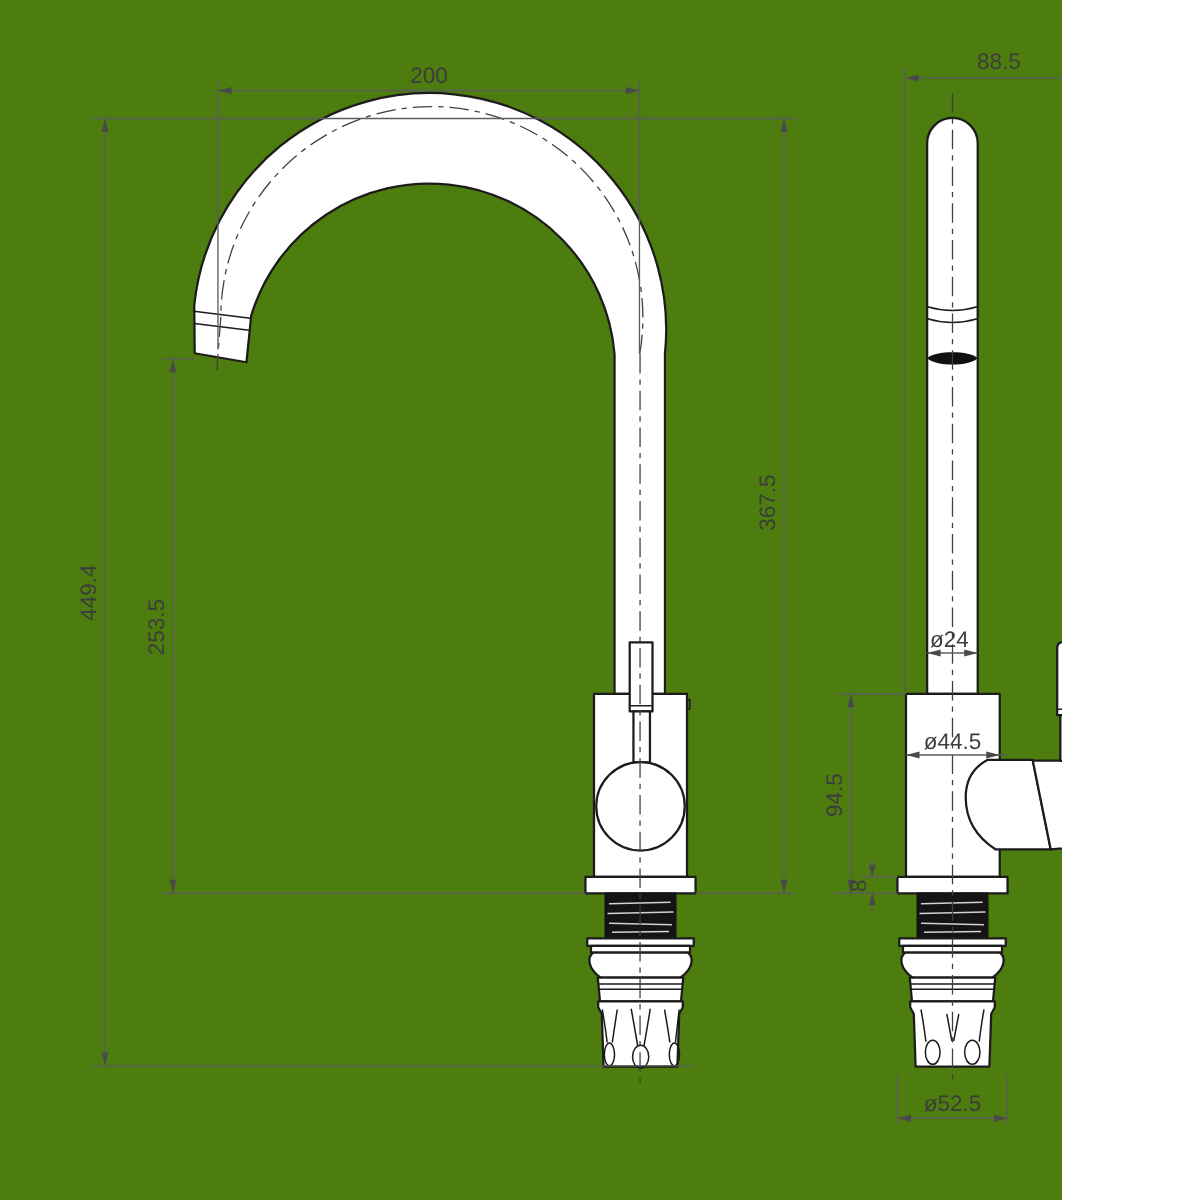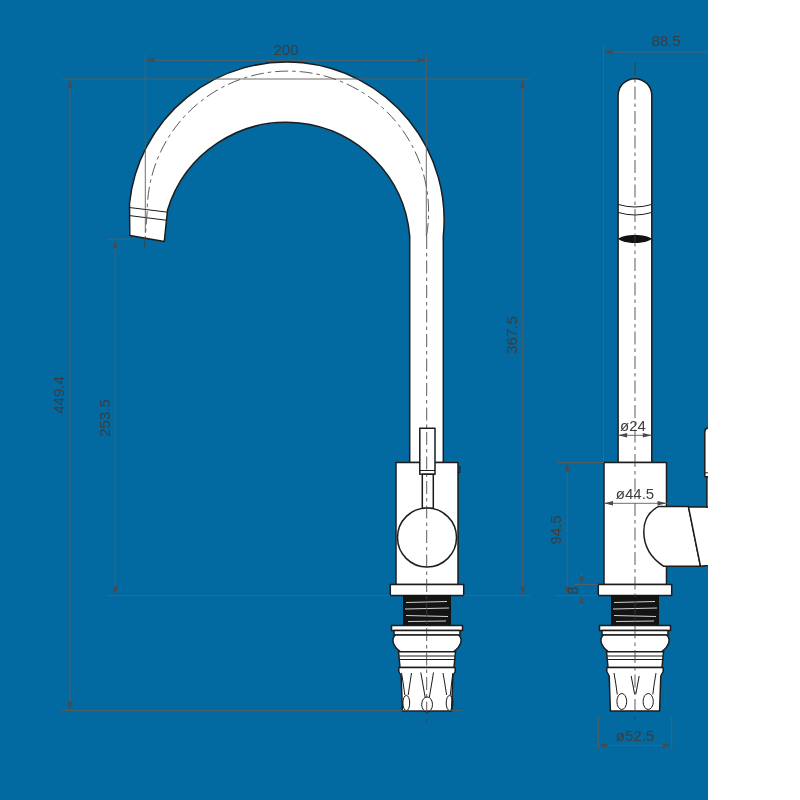--- a/index.html
+++ b/index.html
@@ -1,16 +1,16 @@
 <!DOCTYPE html>
 <html><head>
 <meta charset="utf-8">
 <style>
   html,body{margin:0;padding:0;background:#ffffff;}
-  .canvas{position:relative;width:708px;height:800px;background:#0369a1;overflow:hidden;
+  .canvas{position:relative;width:708px;height:800px;background:#4d7c0f;overflow:hidden;
           font-family:"Liberation Sans","DejaVu Sans",sans-serif;}
   svg{display:block;}
   .objf{stroke:#1c1c1c;stroke-width:1.5;fill:#ffffff;stroke-linejoin:round;}
   .thin{stroke:#1c1c1c;stroke-width:1;fill:none;}
   .dark{stroke:#111111;stroke-width:1;fill:#141414;}
   .streak{stroke:#f3f3f3;stroke-width:1.1;fill:none;opacity:.85;}
   .dim{stroke:#5d5d5d;stroke-width:0.9;fill:none;}
   .arr{fill:#4a4a4a;stroke:none;}
   .cl{stroke:#3f3f3f;stroke-width:0.85;fill:none;stroke-dasharray:13 4 3.5 4;}
   .dtxt{font-family:"Liberation Sans","DejaVu Sans",sans-serif;font-size:15px;fill:#3d3d3d;}

